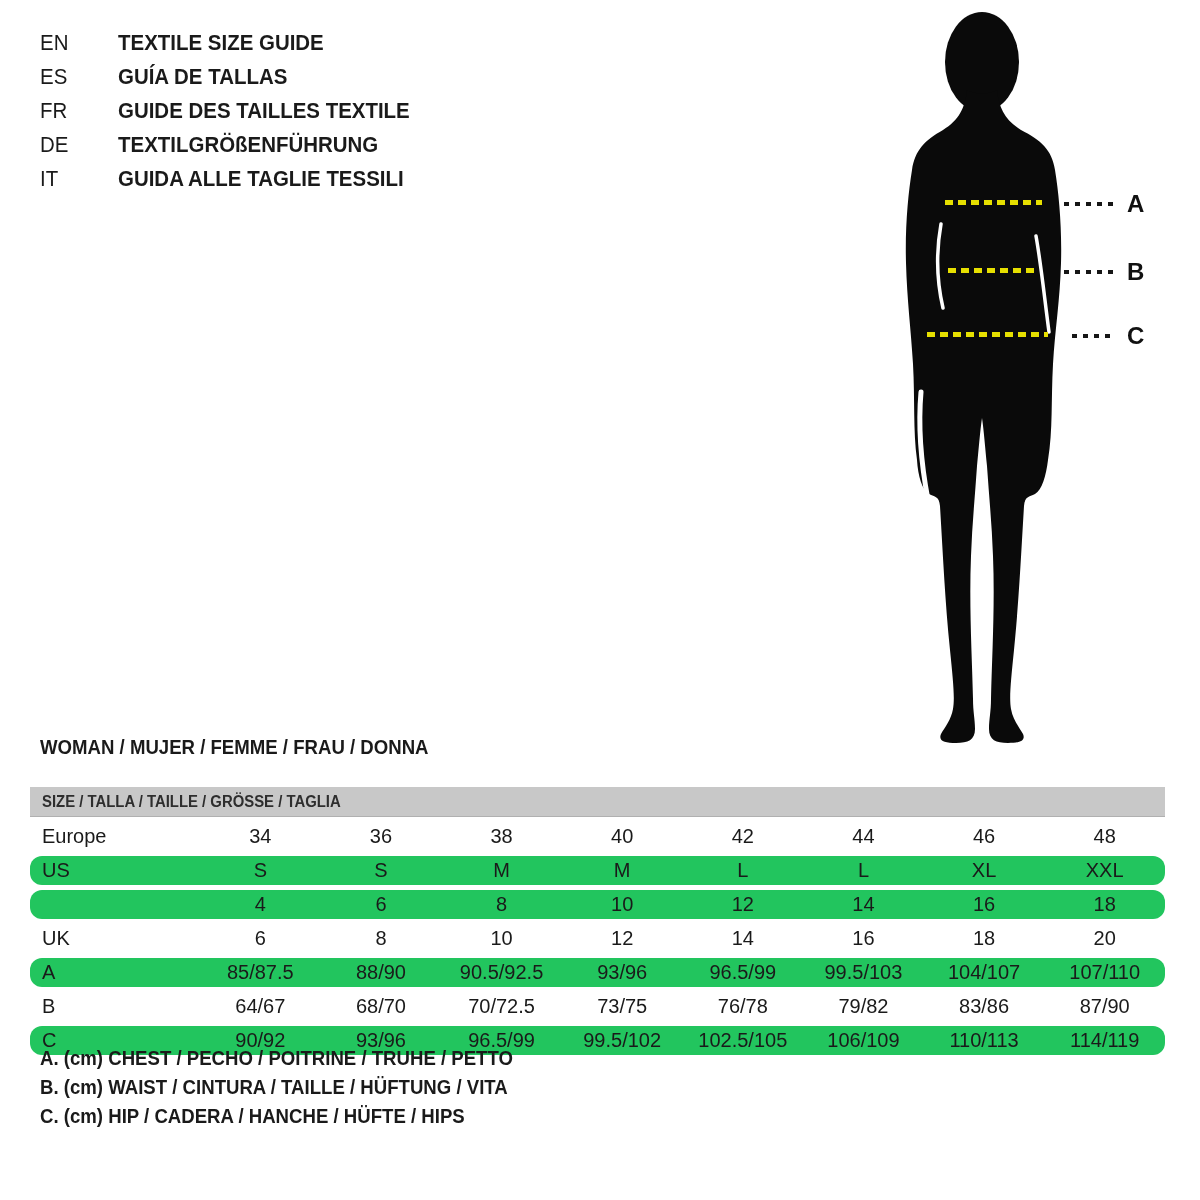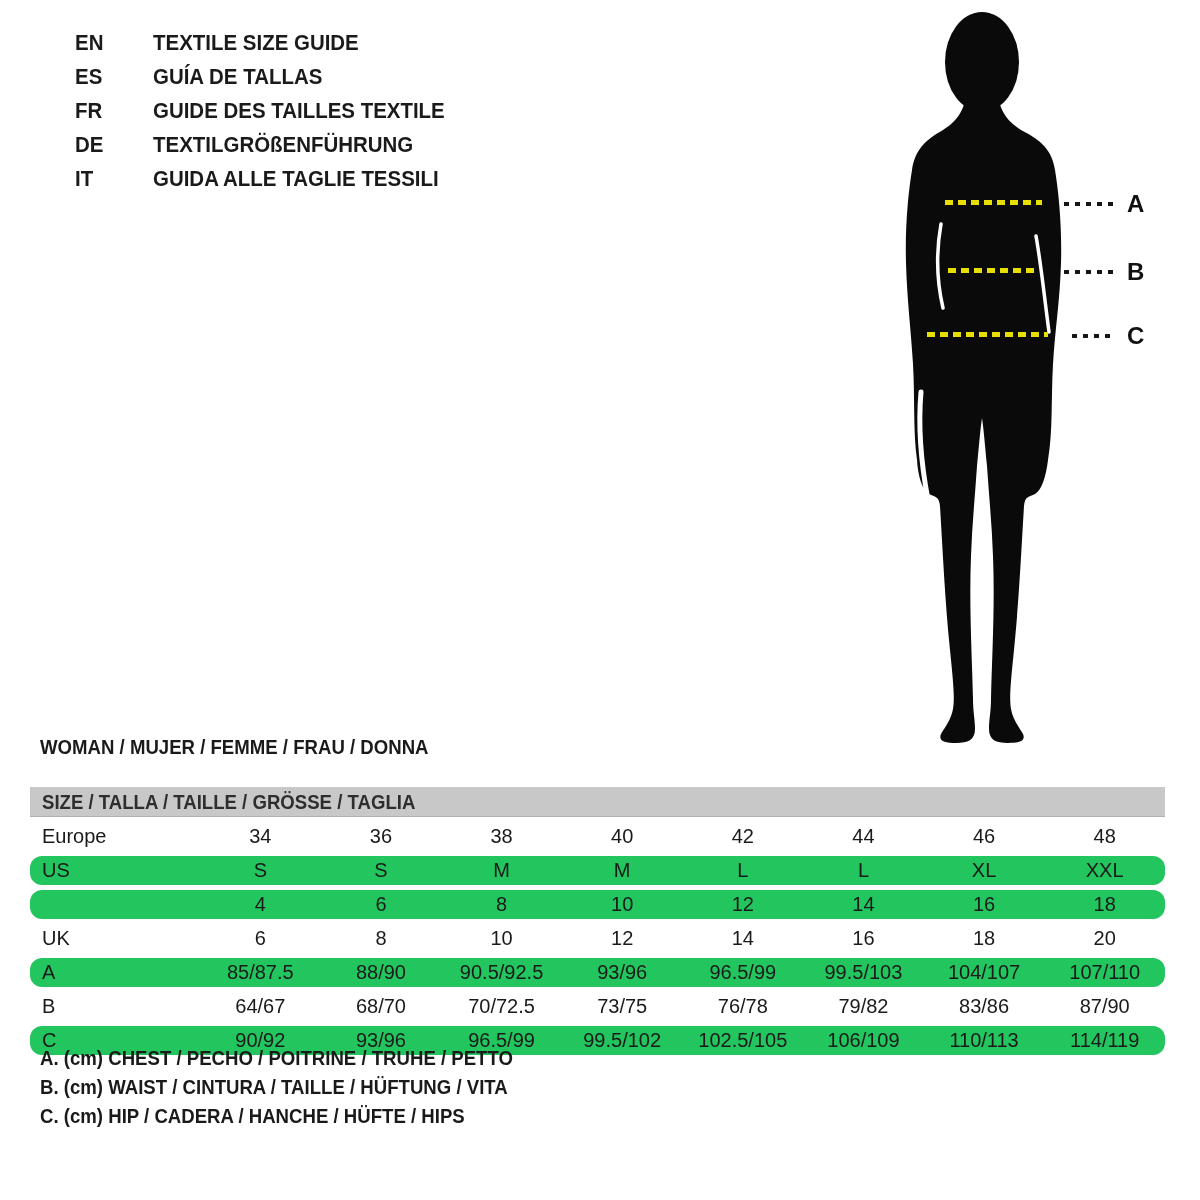--- a/index.html
+++ b/index.html
@@ -8,40 +8,40 @@
     position:relative; width:1200px; height:1200px;
     background:#ffffff; overflow:hidden;
     font-family:"Liberation Sans", sans-serif;
     color:#1a1a1a;
   }
   .cond { display:inline-block; transform:scaleX(0.93); transform-origin:0 50%; white-space:nowrap; }
 
   
   .lang-list { position:absolute; left:40px; top:26px; }
   .lang-row { display:flex; height:34px; align-items:center; }
-  .lang-code { width:78px; font-weight:bold; font-size:22px;margin-left:35px; }
+  .lang-code { width:78px; font-weight:normal; font-size:22px; }
   .lang-title { font-weight:bold; font-size:22px; }
 
   
   .figure-wrap { position:absolute; left:895px; top:8px; width:200px; height:735px; }
   .dash-yellow { position:absolute; height:5px;
     background:repeating-linear-gradient(90deg,#e6df00 0 8px, rgba(0,0,0,0) 8px 13px); }
   .dash-black { position:absolute; height:4px;
     background:repeating-linear-gradient(90deg,#161616 0 5px, rgba(0,0,0,0) 5px 11px); }
   .mlabel { position:absolute; left:1127px; width:30px; font-weight:bold; font-size:24px; color:#111; }
 
   
   .section-title { position:absolute; left:40px; top:736px; font-weight:bold; font-size:20px; }
 
   
   .size-table { position:absolute; left:30px; top:787px; width:1135px; }
   .thead {
     height:30px; line-height:30px; background:#c8c8c8;
     border-bottom:1px solid #b0b0b0;
-    font-weight:bold; font-size:20px; color:#2e2e2e; padding-left:12px;
+    font-weight:bold; font-size:16px; color:#2e2e2e; padding-left:12px;
   }
   .trow { display:flex; height:29px; line-height:29px; margin-top:5px; font-size:20px; }
   .trow.shaded { background:#22c55e;border-radius:12px; }
   .tlabel { width:170px; padding-left:12px; }
   .tcell { flex:1 1 0; text-align:center; }
 
   
   .legend { position:absolute; left:40px; top:1044px; }
   .legend-line { height:29px; line-height:29px; font-weight:bold; font-size:20px; }
 </style>

